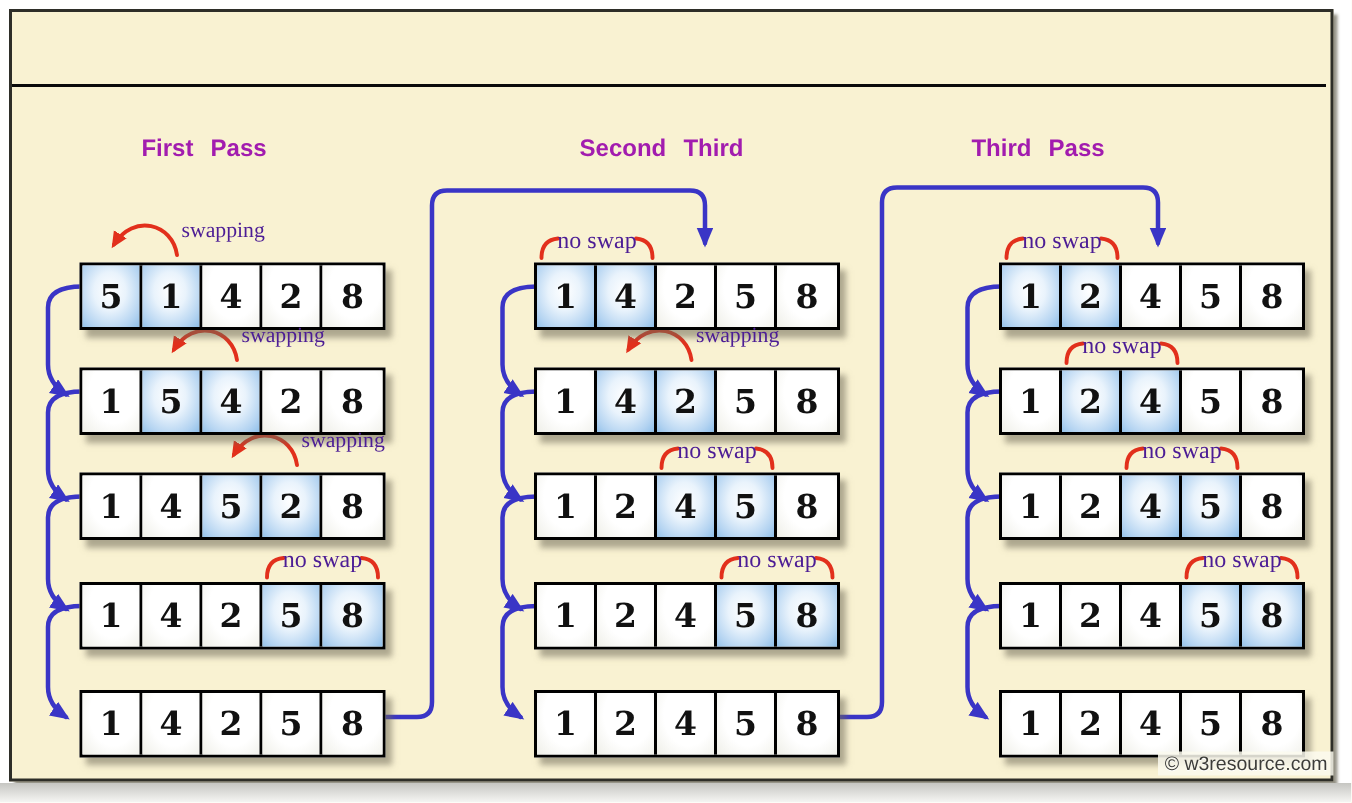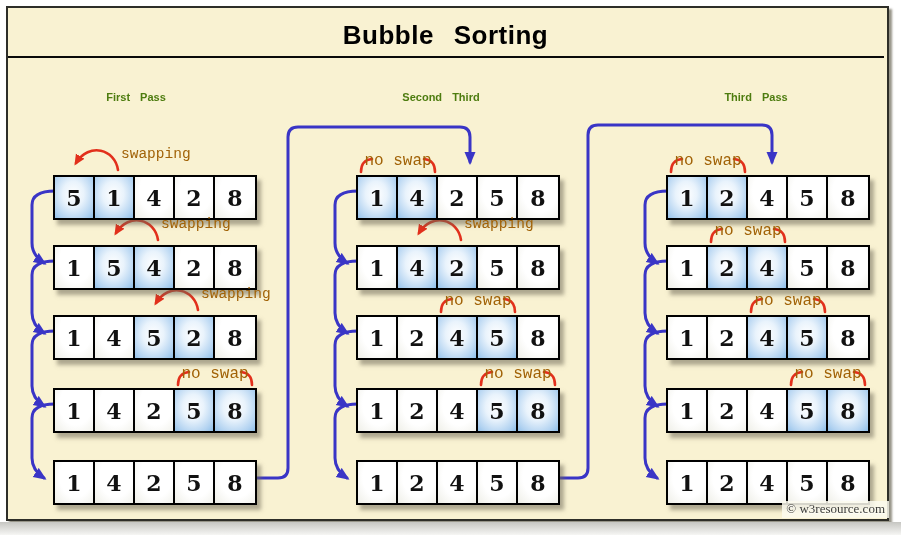--- a/index.html
+++ b/index.html
@@ -4,50 +4,49 @@
 <style>
   html,body{margin:0;padding:0;background:#fff;}
   .frame{position:relative;width:901px;height:535px;background:#fff;overflow:hidden;
          font-family:"Liberation Sans",sans-serif;}
   .panel{position:absolute;left:6px;top:6px;width:879px;height:511px;
          background:#f9f2d2;border:2px solid #2e2e28;
          box-shadow:3px 3px 2px rgba(125,122,108,.8);}
   .title{position:absolute;left:6px;top:20px;width:879px;text-align:center;
          font-size:26px;font-weight:bold;color:#000;word-spacing:12px;letter-spacing:.5px;}
   .rule{position:absolute;left:8px;top:56px;width:876px;height:2px;background:#0a0a0a;}
-  .hdr{position:absolute;top:91px;transform:translateX(-50%);font-size:11px;
-       font-weight:bold;color:#4d7c0f;word-spacing:7px;white-space:nowrap;}
+  .hdr{position:absolute;top:91px;transform:translateX(-50%);font-size:16px;
+       font-weight:bold;color:#a21caf;word-spacing:7px;white-space:nowrap;}
   #wires{position:absolute;left:0;top:0;pointer-events:none;}
   .row{position:absolute;display:flex;background:#fff;border:2px solid #000;
        box-shadow:4px 5px 4px rgba(112,106,88,.55);}
   .cell{box-sizing:border-box;width:40px;height:41px;display:flex;align-items:center;
         justify-content:center;font-family:"DejaVu Serif",serif;font-weight:bold;
         font-size:22px;color:#111;
         background:radial-gradient(ellipse at 55% 35%,#ffffff 55%,#efefe8 100%);}
   .cell:not(:last-child){border-right:2px solid #000;}
   .cell.hl{background:radial-gradient(ellipse at 48% 42%,#ffffff 0%,#e9f3fc 38%,#b3d3f1 78%,#8fbfe9 100%);}
-  .ann{position:absolute;font-family:Liberation Mono, monospace;color:#a16207;white-space:nowrap;}
+  .ann{position:absolute;font-family:Liberation Serif, serif;color:#4c1d95;white-space:nowrap;}
   .ann.sw{font-size:14.5px;}
   .ann.ns{font-size:16px;transform:translateX(-50%);}
   .wm{position:absolute;right:12px;top:501px;font-size:13px;color:#3c3c38;
       background:rgba(252,250,238,.85);padding:0 4px 1px 4px;
-      text-shadow:0 1px 0 rgba(255,255,255,.9);font-family:Liberation Serif, serif;}
+      text-shadow:0 1px 0 rgba(255,255,255,.9);}
   .bottom-strip{position:absolute;left:0;top:522px;width:901px;height:13px;
       background:linear-gradient(#c6c6c2,#f6f6f4);}
 </style>
 </head>
 <body>
 
 <div class="frame">
   <div class="panel"></div>
-  <div class="title">Bubble Sorting</div>
   <div class="rule"></div>
   <div class="hdr" style="left:136px">First Pass</div>
   <div class="hdr" style="left:441px">Second Third</div>
-  <div class="hdr" style="left:756px">Third Pass</div>
+  <div class="hdr" style="left:692px">Third Pass</div>
 
   <svg id="wires" width="901" height="535">
     <defs>
       <marker id="ab" markerUnits="userSpaceOnUse" markerWidth="14" markerHeight="12" refX="10" refY="5.5" orient="auto">
         <path d="M0,0 L13,5.5 L0,11 Z" fill="#3a35c6"></path>
       </marker>
       <marker id="ar" markerUnits="userSpaceOnUse" markerWidth="13" markerHeight="12" refX="8" refY="6" orient="auto">
         <path d="M0,1 L11,6 L0,11 Z" fill="#e2301c"></path>
       </marker>
     </defs>

